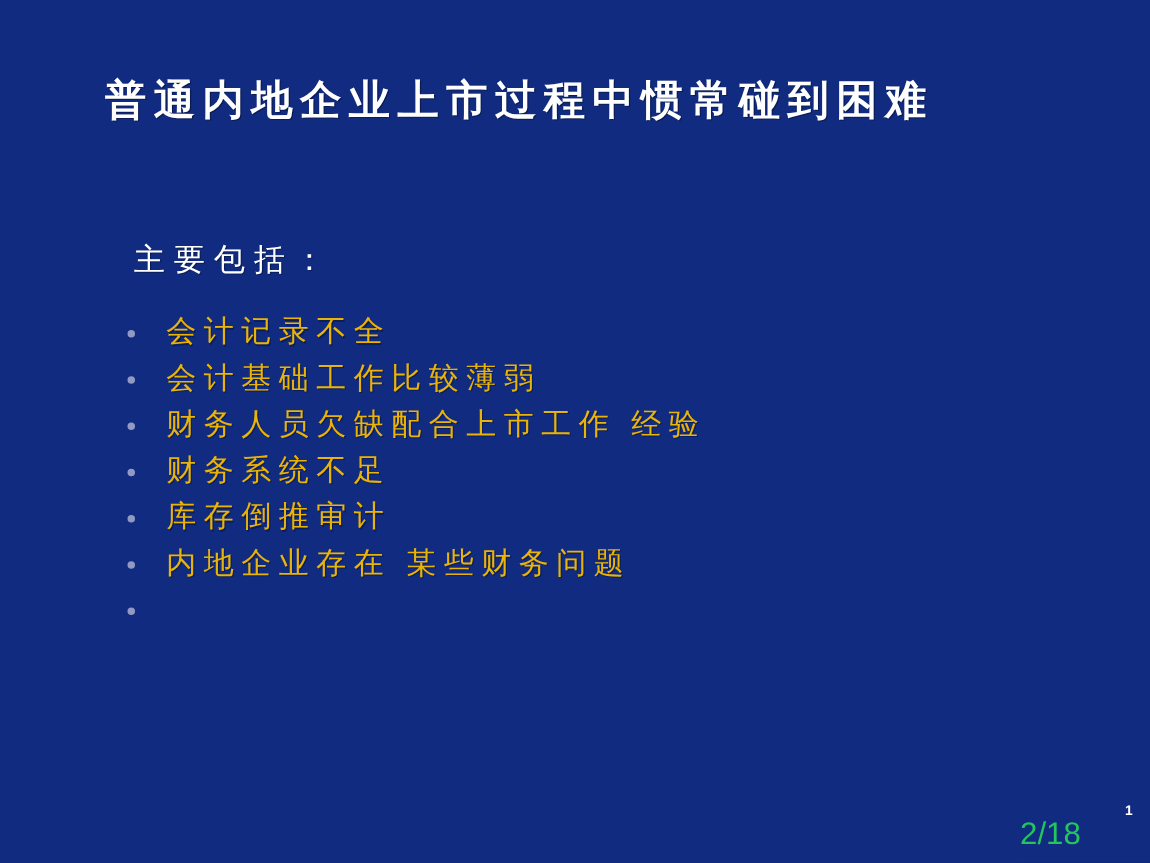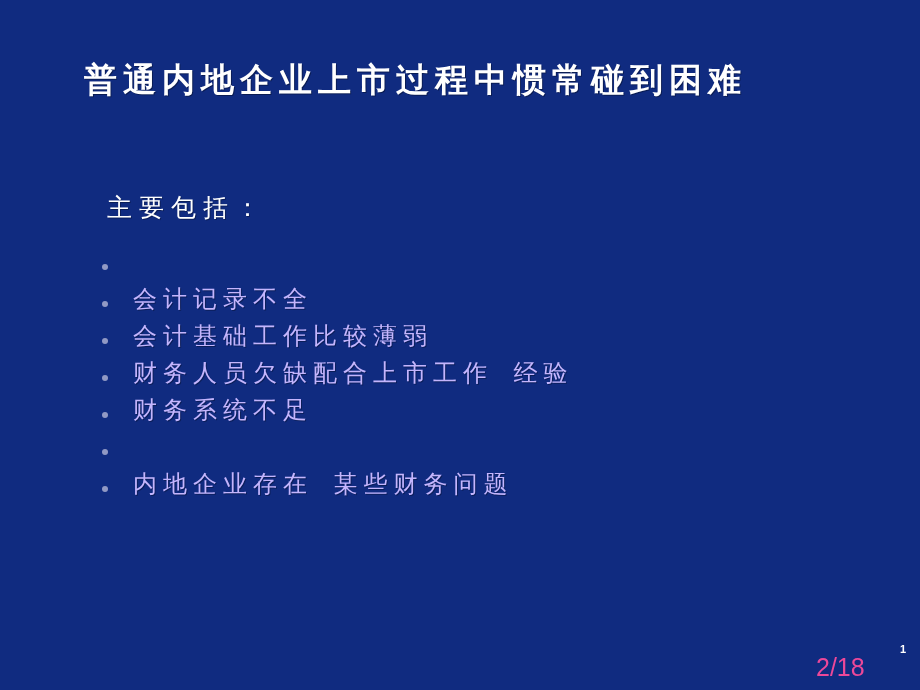--- a/index.html
+++ b/index.html
@@ -78,35 +78,34 @@
     position: absolute;
     left: 3px;
     top: 16px;
     width: 6px;
     height: 6px;
     border-radius: 50%;
     background: #9199c4;
   }
   .bullet-text {
     display: inline-block;
-    color: #c4b5fd;
-    font-family: Liberation Mono, monospace;
+    color: #eab308;
+    font-family: Liberation Serif, serif;
     font-size: 24px;
     font-weight: 400;
     letter-spacing: 6px;
     text-shadow: 1px 1px 0 rgba(0,0,0,0.3);
-    margin-top: 34px;
   }
 
   
   #page-indicator {
     position: absolute;
     left: 816px;
     top: 652px;
-    color: #ec4899;
+    color: #22c55e;
     font-family: "Liberation Sans", "DejaVu Sans", sans-serif;
     font-size: 25px;
     font-weight: 400;
     letter-spacing: 0px;
     line-height: 30px;
     white-space: nowrap;
   }
   #slide-number {
     position: absolute;
     left: 900px;
@@ -142,20 +141,21 @@
       <li>
         <span class="bullet-dot"></span>
         <span class="bullet-text">财务人员欠缺配合上市工作 经验</span>
       </li>
       <li>
         <span class="bullet-dot"></span>
         <span class="bullet-text">财务系统不足</span>
       </li>
       <li>
         <span class="bullet-dot"></span>
+        <span class="bullet-text">库存倒推审计</span>
       </li>
       <li>
         <span class="bullet-dot"></span>
         <span class="bullet-text">内地企业存在 某些财务问题</span>
       </li>
       <li>
         <span class="bullet-dot"></span>
       </li>
     </ul>
 

